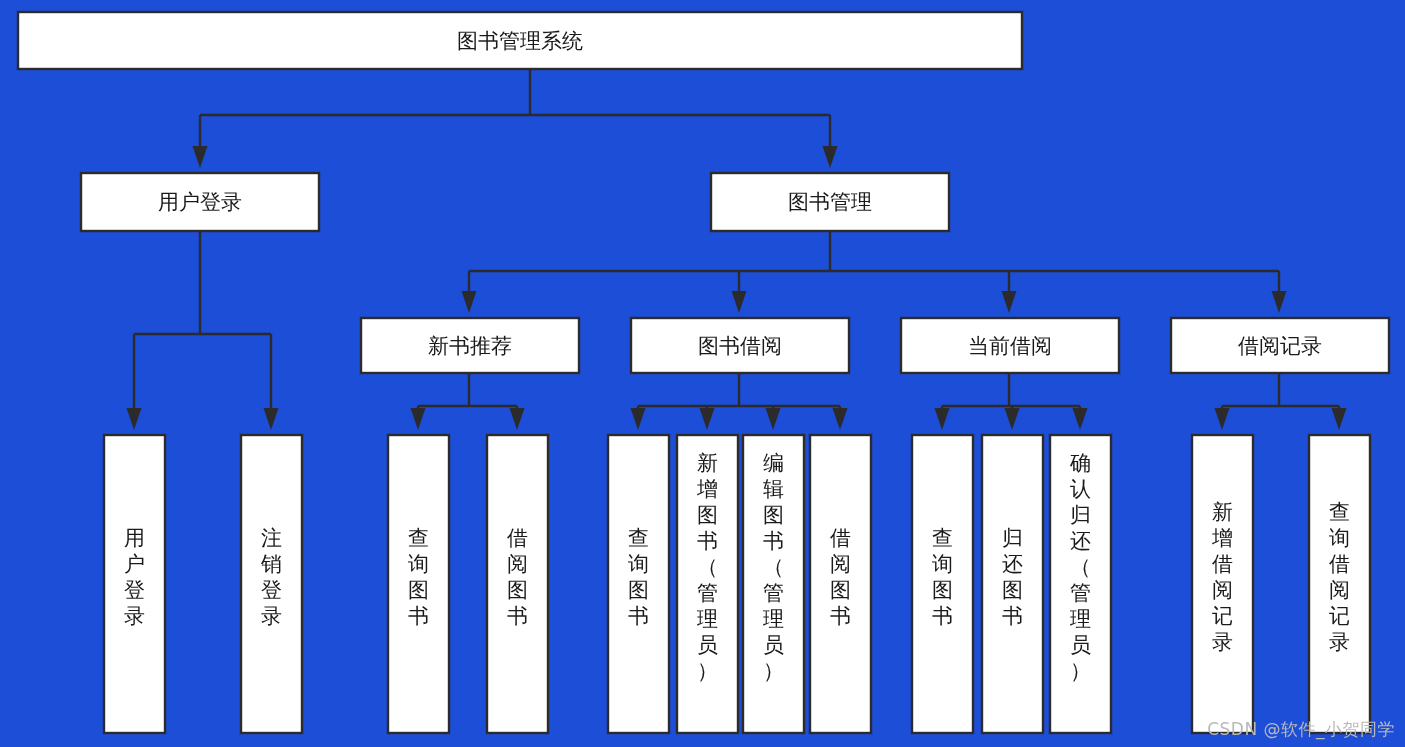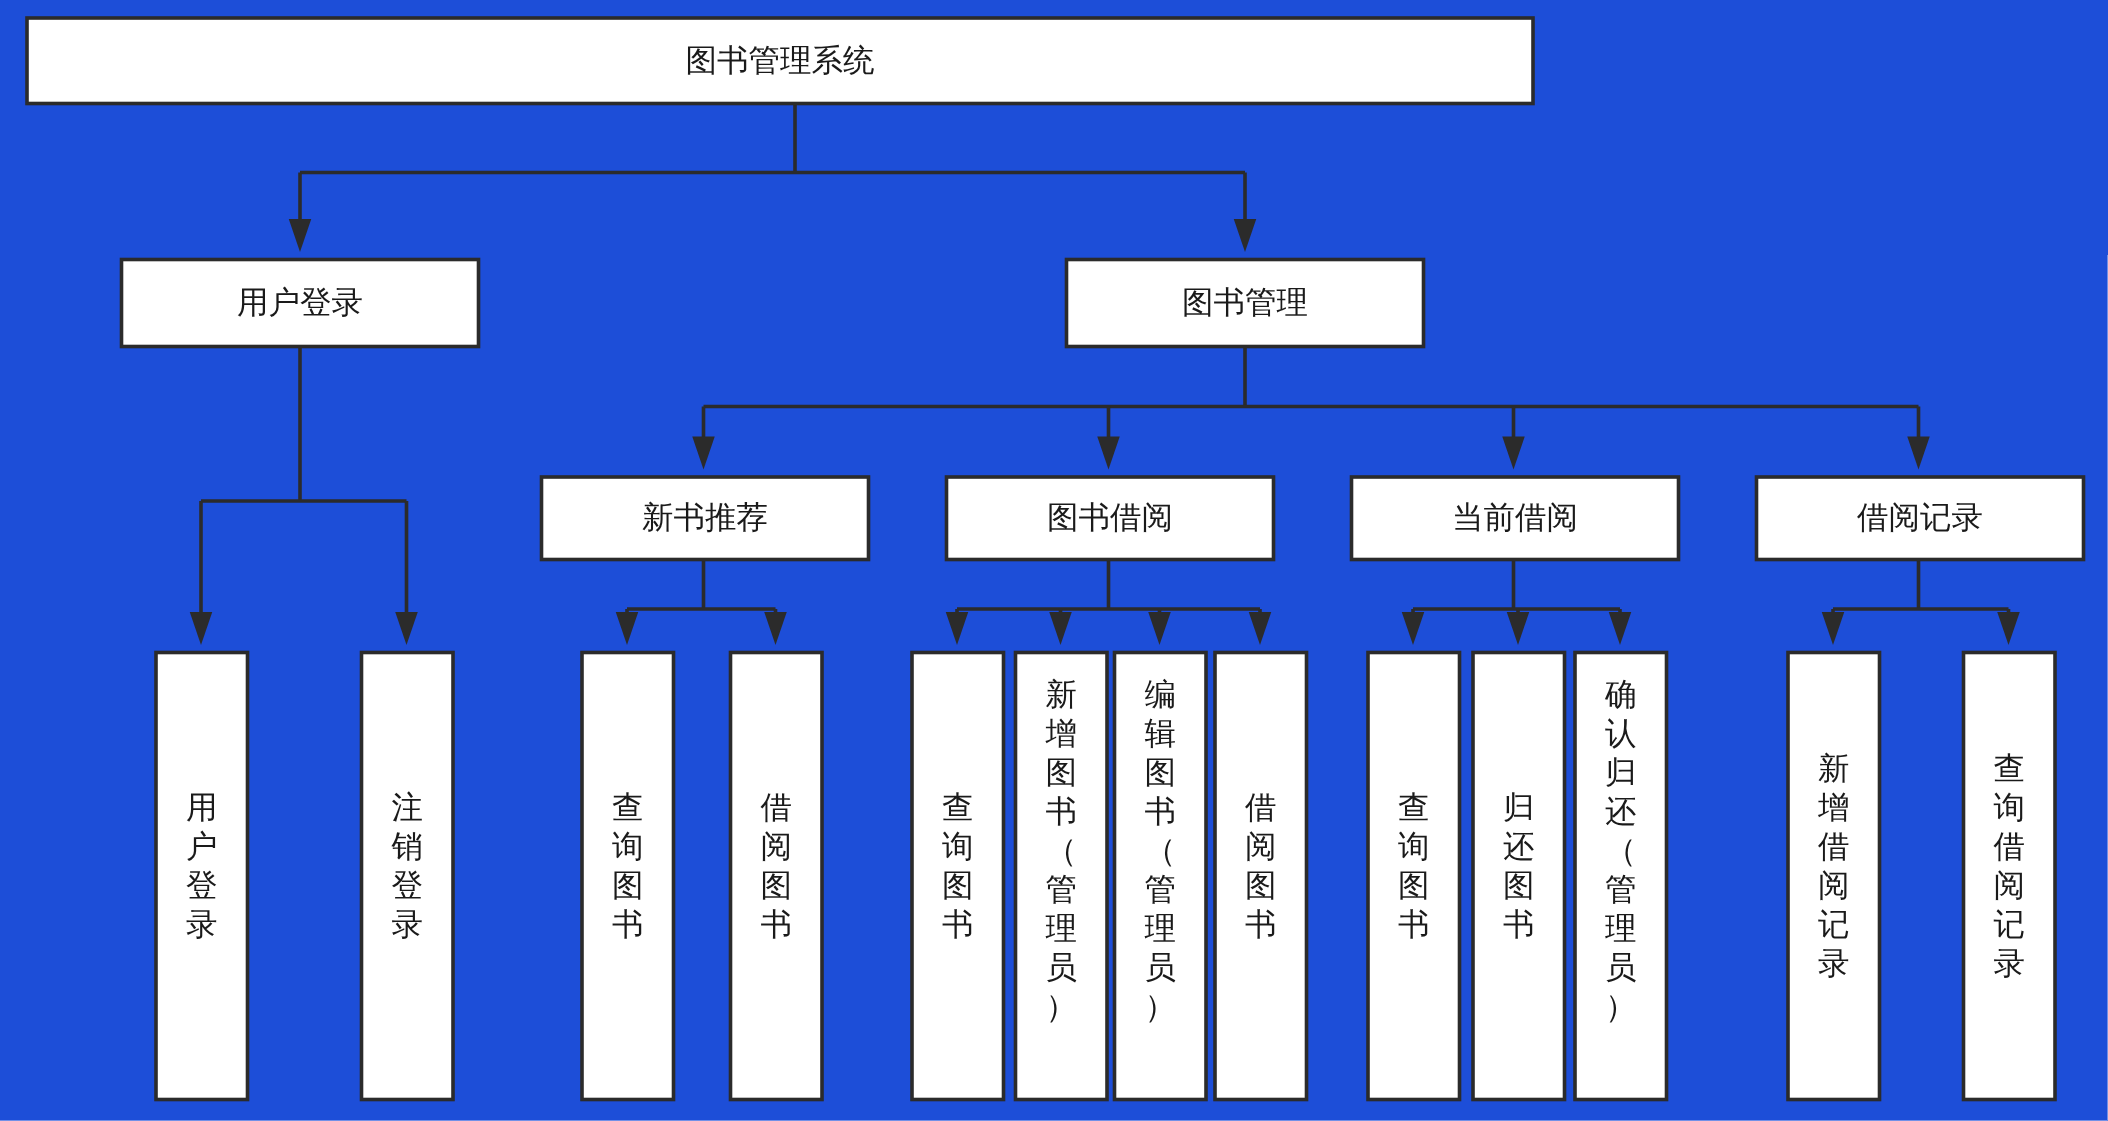--- a/index.html
+++ b/index.html
@@ -204,13 +204,14 @@
         <g>
           <rect x="1192" y="435" width="61" height="298" class="node-rect"></rect>
           <text x="1222.5" y="519" class="node-label-vertical"><tspan x="1222.5" dy="0">新</tspan><tspan x="1222.5" dy="26">增</tspan><tspan x="1222.5" dy="26">借</tspan><tspan x="1222.5" dy="26">阅</tspan><tspan x="1222.5" dy="26">记</tspan><tspan x="1222.5" dy="26">录</tspan></text>
         </g>
         <g>
           <rect x="1309" y="435" width="61" height="298" class="node-rect"></rect>
           <text x="1339.5" y="519" class="node-label-vertical"><tspan x="1339.5" dy="0">查</tspan><tspan x="1339.5" dy="26">询</tspan><tspan x="1339.5" dy="26">借</tspan><tspan x="1339.5" dy="26">阅</tspan><tspan x="1339.5" dy="26">记</tspan><tspan x="1339.5" dy="26">录</tspan></text>
         </g>
       </g>
   </svg>
+  <div class="watermark">CSDN @软件_小贺同学</div>
 </div>
 
 </body></html>

